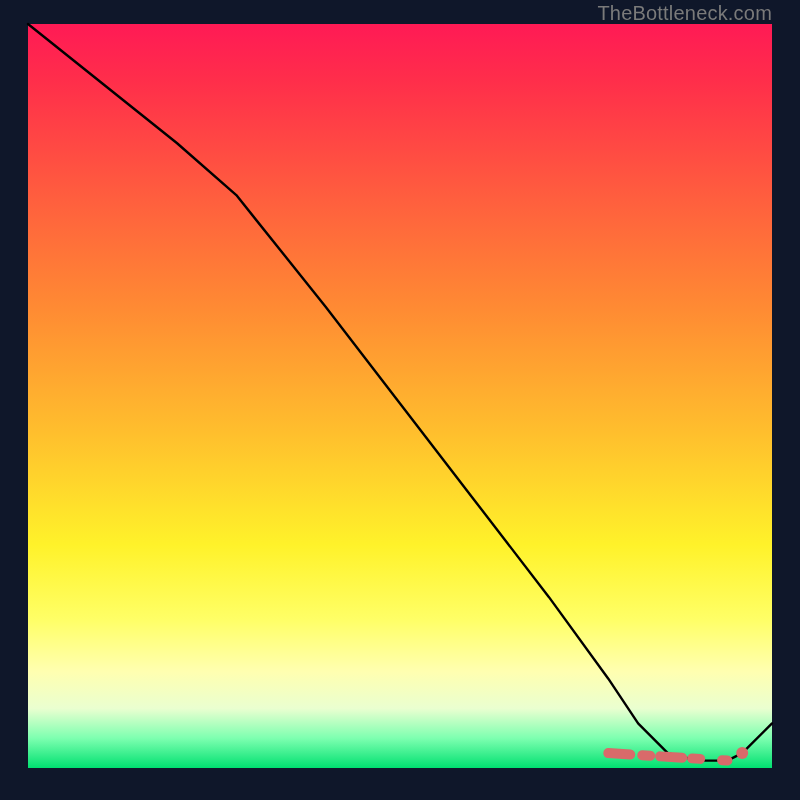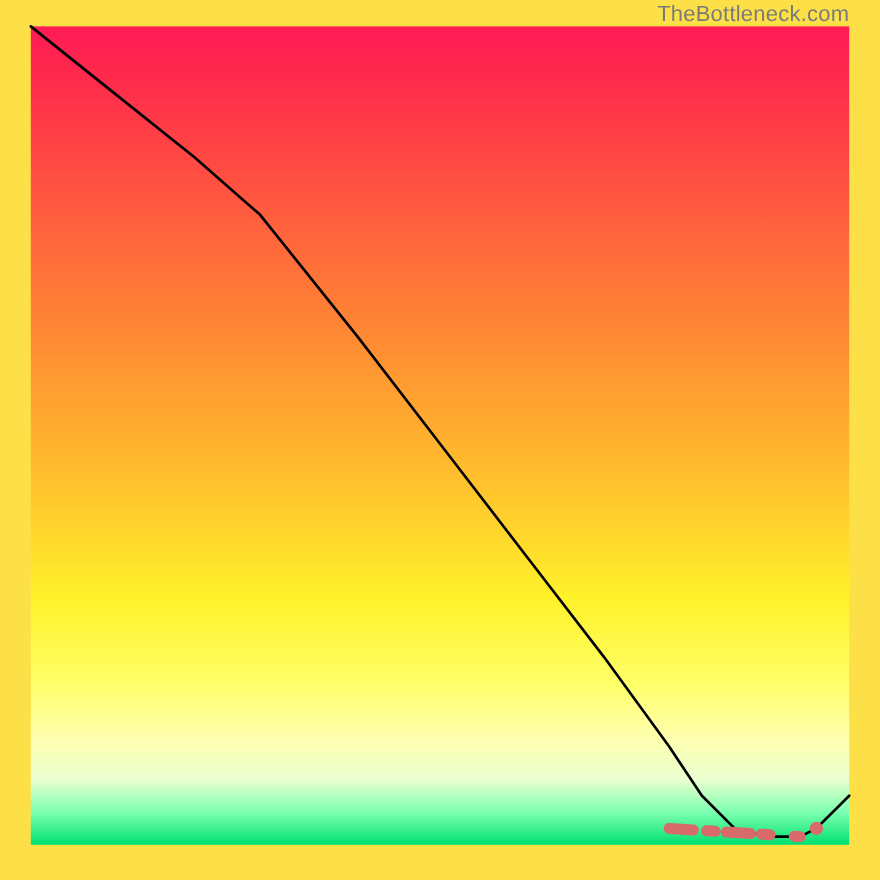--- a/index.html
+++ b/index.html
@@ -8,21 +8,21 @@
     width: 800px;
     height: 800px;
     background: #000;
     font-family: Arial, Helvetica, sans-serif;
     overflow: hidden;
   }
   .stage {
     position: relative;
     width: 800px;
     height: 800px;
-    background: #fde047;
+    background: #0f172a;
   }
   .plot {
     position: absolute;
     left: 28px;
     top: 24px;
     width: 744px;
     height: 744px;
     
     background: linear-gradient(to bottom,
       #ff1a55 0%,

